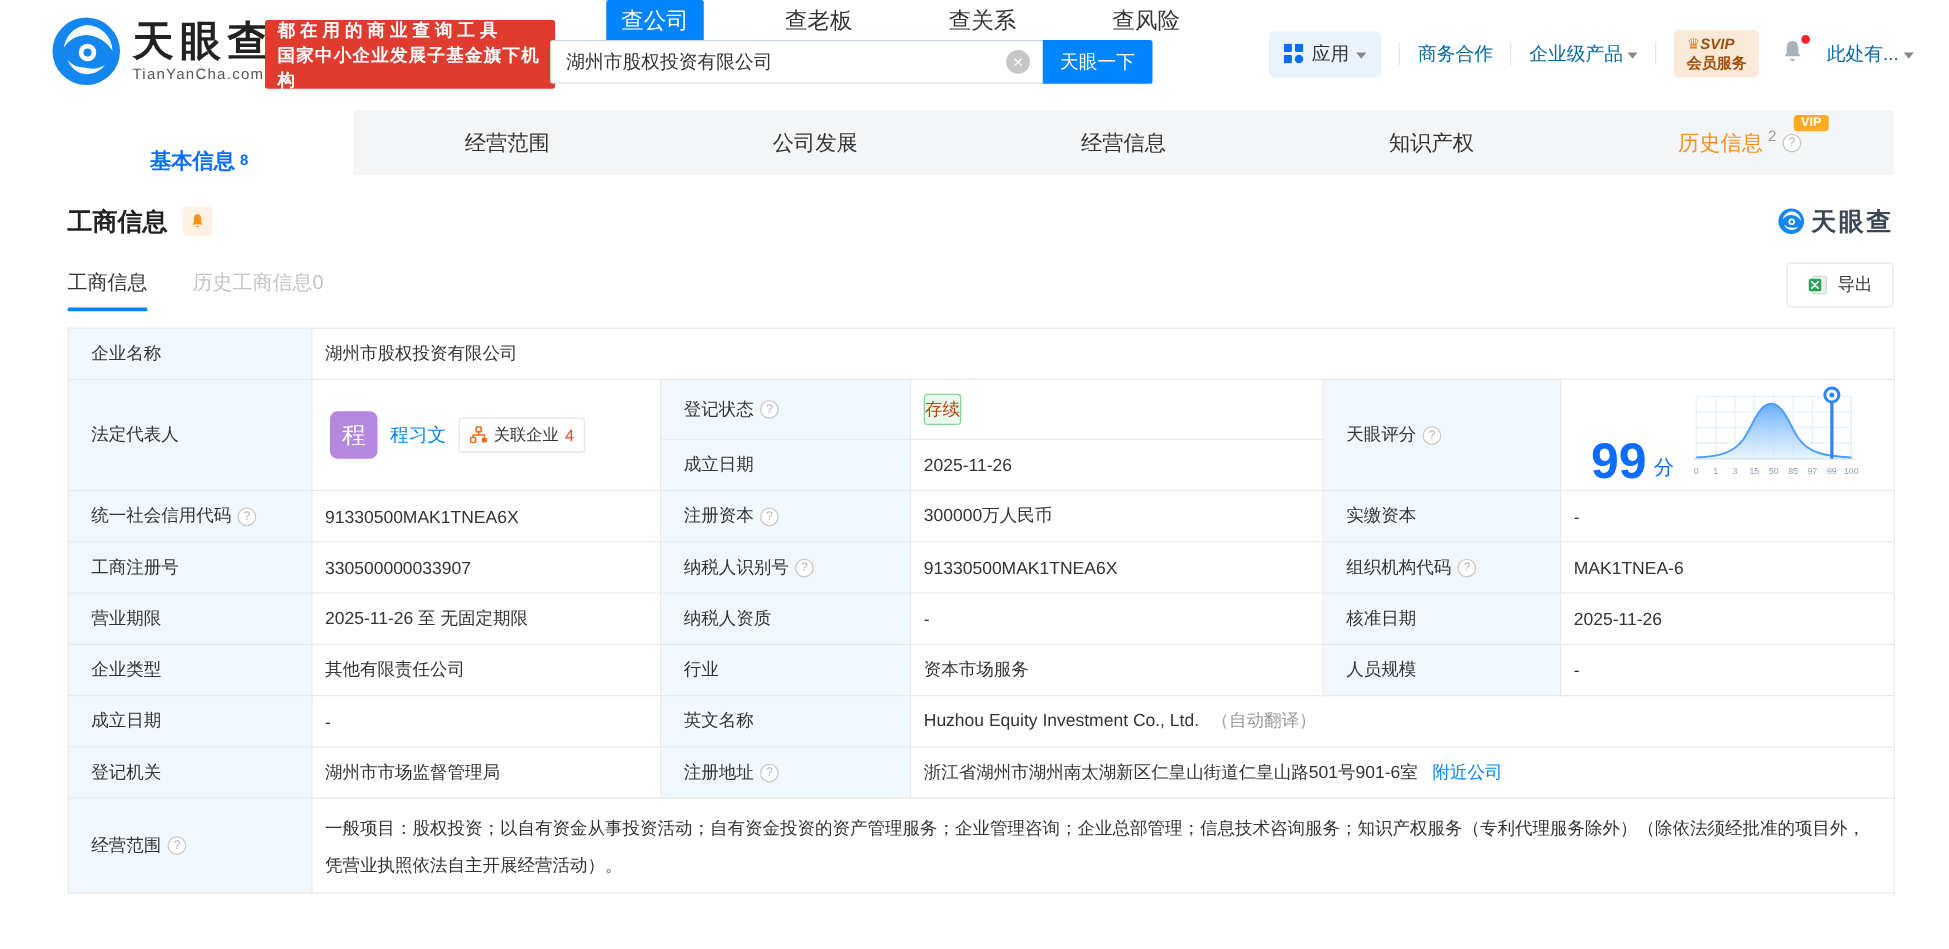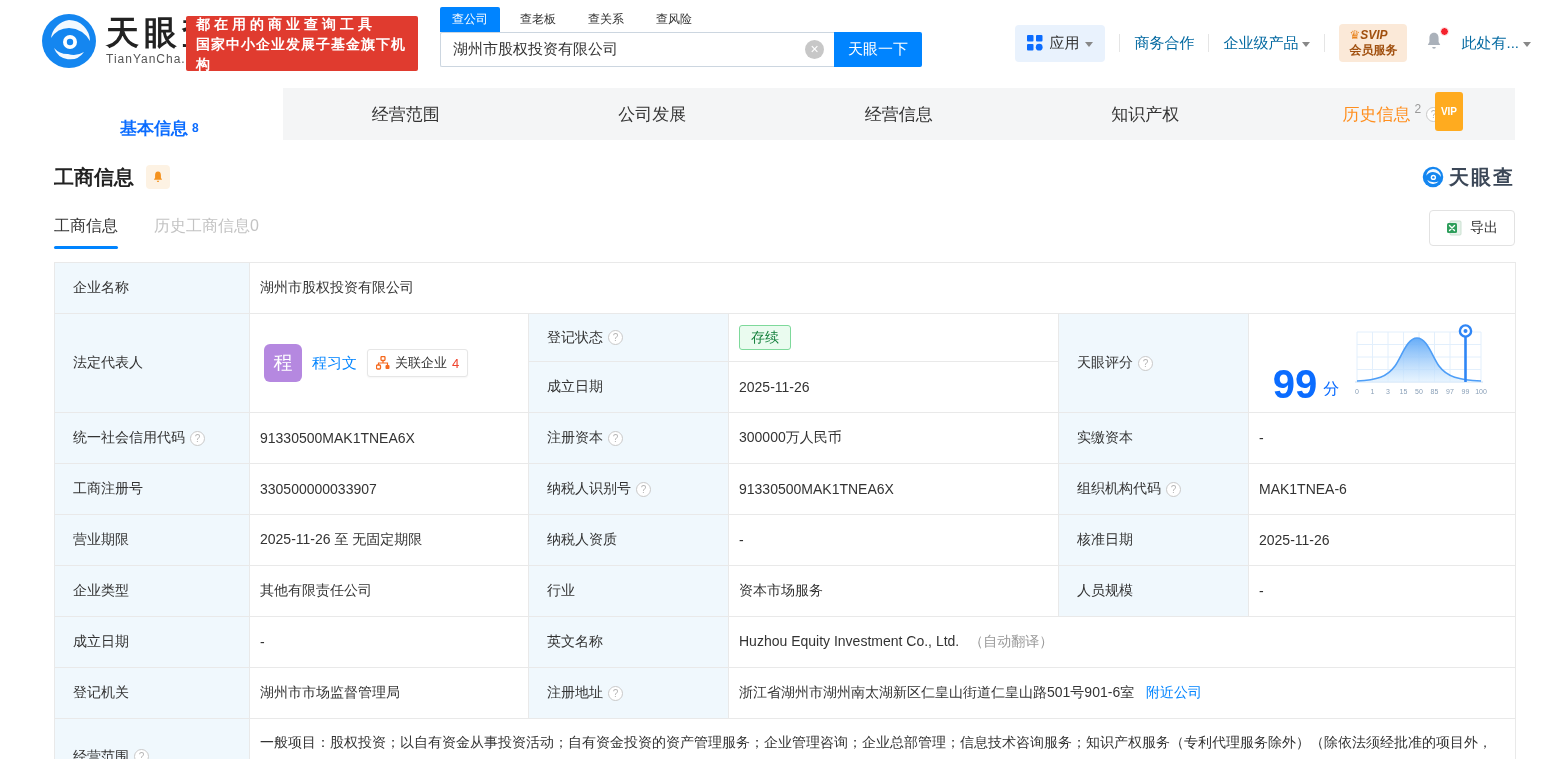--- a/index.html
+++ b/index.html
@@ -4,28 +4,28 @@
 <style>
   * { margin:0; padding:0; box-sizing:border-box; }
   body { background:#fff; font-family:"Liberation Sans","DejaVu Sans",sans-serif; }
   .page { position:relative; width:1559px; height:759px; background:#fff; overflow:hidden; }
 
   
   .topbar { position:relative; height:88px; background:#fff; }
   .logo { position:absolute; left:40px; top:12px; display:flex; align-items:center; gap:8px; cursor:pointer; }
   .logo-txt-cn { font-size:33px; font-weight:bold; color:#222; letter-spacing:5px; line-height:1; }
   .logo-txt-en { font-size:12px; color:#555; letter-spacing:1px; margin-top:3px; }
-  .promo { position:absolute; left:186px; top:16px; width:232px; height:55px; background:#e03b2f; color:#fff;
+  .promo { position:absolute; left:212px; top:16px; width:232px; height:55px; background:#e03b2f; color:#fff;
            border-radius:2px; display:flex; flex-direction:column; justify-content:center; padding:0 10px; }
   .promo .l1 { font-size:14px; font-weight:bold; letter-spacing:4px; line-height:20px; }
   .promo .l2 { font-size:14px; font-weight:bold; letter-spacing:1px; line-height:20px; }
 
   .search-wrap { position:absolute; left:440px; top:6px; }
   .search-tabs { display:flex; align-items:flex-end; gap:8px; height:26px; }
-  .search-tab { font-size:12px; color:#333; padding:4px 12px; cursor:pointer; }
+  .search-tab { font-size:18px; color:#333; padding:4px 12px; cursor:pointer;margin-left:45px; }
   .search-tab.active { background:#0084ff; color:#fff; border-radius:2px 2px 0 0; }
   .search-bar { display:flex; margin-top:0; }
   .input-wrap { position:relative; width:394px; }
   .input-wrap input { width:100%; height:35px; border:1px solid #ccd6e0; border-right:none; border-radius:2px 0 0 2px;
                       padding:0 36px 0 12px; font-size:15px; color:#333; outline:none; font-family:inherit; }
   .clear-btn { position:absolute; right:10px; top:8px; width:19px; height:19px; border-radius:50%; background:#c7c7c7;
                color:#fff; font-size:14px; line-height:18px; text-align:center; cursor:pointer; }
   .search-btn { width:88px; height:35px; background:#0084ff; color:#fff; font-size:15px; border:none;
                 border-radius:0 2px 2px 0; cursor:pointer; font-family:inherit; }
 
@@ -43,21 +43,21 @@
   .bell-dot { position:absolute; top:-3px; right:-4px; width:9px; height:9px; background:#f5222d; border-radius:50%; border:1.5px solid #fff; }
 
   
   .mainnav { margin:0 44px 0 36px; height:52px; background:#f4f5f6; display:flex; }
   .mtab { flex:1; display:flex; align-items:center; justify-content:center; font-size:17px; color:#333; cursor:pointer; position:relative; }
   .mtab .cnt { font-size:12px; color:#0b6cff; margin-left:4px; position:relative; top:-5px; }
   .mtab.active { background:#fff; color:#0b6cff; font-weight:bold;align-items:flex-end; }
   .mtab.vip-tab { color:#ff8f1f; }
   .mtab.vip-tab .cnt { color:#999; }
   .vip-badge { position:absolute; top:4px; right:52px; background:#ffab1f; color:#fff; font-size:10px; font-weight:bold;
-               padding:14px 6px; border-radius:3px; }
+               padding:1px 6px; border-radius:3px; }
   .help-dot { display:inline-flex; align-items:center; justify-content:center; width:15px; height:15px; border-radius:50%;
               border:1px solid #c9c9c9; color:#b5b5b5; font-size:10px; margin-left:5px; cursor:pointer; background:#fff; flex:none; }
 
   
   .card { position:relative; margin:0 44px 0 54px; }
   .title-row { display:flex; align-items:center; margin-top:22px; height:30px; }
   .sec-title { font-size:20px; font-weight:bold; color:#222; }
   .bell-chip { width:24px; height:24px; background:#fdf2e3; border-radius:4px; display:flex; align-items:center; justify-content:center; margin-left:12px; cursor:pointer; }
   .watermark { margin-left:auto; display:flex; align-items:center; gap:5px; }
   .watermark .wm-t { font-size:20px; font-weight:bold; color:#3b4757; letter-spacing:2px; }
@@ -68,28 +68,28 @@
   .subtab.dim { color:#c3c3c3; margin-left:36px; }
   .export-btn { position:absolute; right:0; top:-6px; display:flex; align-items:center; gap:8px; border:1px solid #e2e2e2;
                 background:#fff; border-radius:4px; padding:8px 16px; font-size:14px; color:#333; cursor:pointer; font-family:inherit; }
 
   
   table.info { width:100%; border-collapse:collapse; table-layout:fixed; margin-top:14px; }
   table.info td { border:1px solid #e9e9e9; font-size:14px; color:#333; vertical-align:middle; }
   td.lbl { background:#f0f8fd; padding:0 6px 0 18px; }
   td.lbl .lbl-in { display:flex; align-items:center; }
   td.val { background:#fff; padding:0 10px; }
-  tr.r { height:51px; }
+  tr.r { height:41px; }
   tr.r2a { height:48px; }
   tr.r9 { height:76px; }
   .dash { color:#333; }
   .muted { color:#999; margin-left:6px; }
   .blue-link { color:#0084ff; cursor:pointer; }
-  .status-badge { display:inline-block; border:1px solid #7ed99b; background:#eafbef; color:#15803d; font-size:14px;
-                  padding:3px 11px; border-radius:3px; line-height:1.2; }
+  .status-badge { display:inline-block; border:1px solid #7ed99b; background:#eafbef; color:#c2410c; font-size:14px;
+                  padding:3px 0; border-radius:3px; line-height:1.2; }
   .rep-cell { display:flex; align-items:center; gap:10px; padding-left:4px; }
   .avatar { width:38px; height:38px; background:#b588e0; border-radius:6px; color:#fff; font-size:19px;
             display:flex; align-items:center; justify-content:center; cursor:pointer; flex:none; }
   .rep-name { font-size:15px; }
   .rel-badge { display:inline-flex; align-items:center; gap:5px; border:1px solid #e6e6e6; border-radius:3px;
                padding:4px 8px; font-size:13px; color:#333; cursor:pointer; background:#fff; box-shadow:0 1px 2px rgba(0,0,0,.04); }
   .rel-badge .num { color:#f0452f; }
   .score-cell { display:flex; align-items:flex-end; justify-content:center; gap:12px; }
   .score-num { font-size:40px; font-weight:bold; color:#0b6cff; line-height:1; }
   .score-unit { font-size:16px; color:#0b6cff; align-self:flex-end; margin-bottom:4px; margin-left:-6px; }

